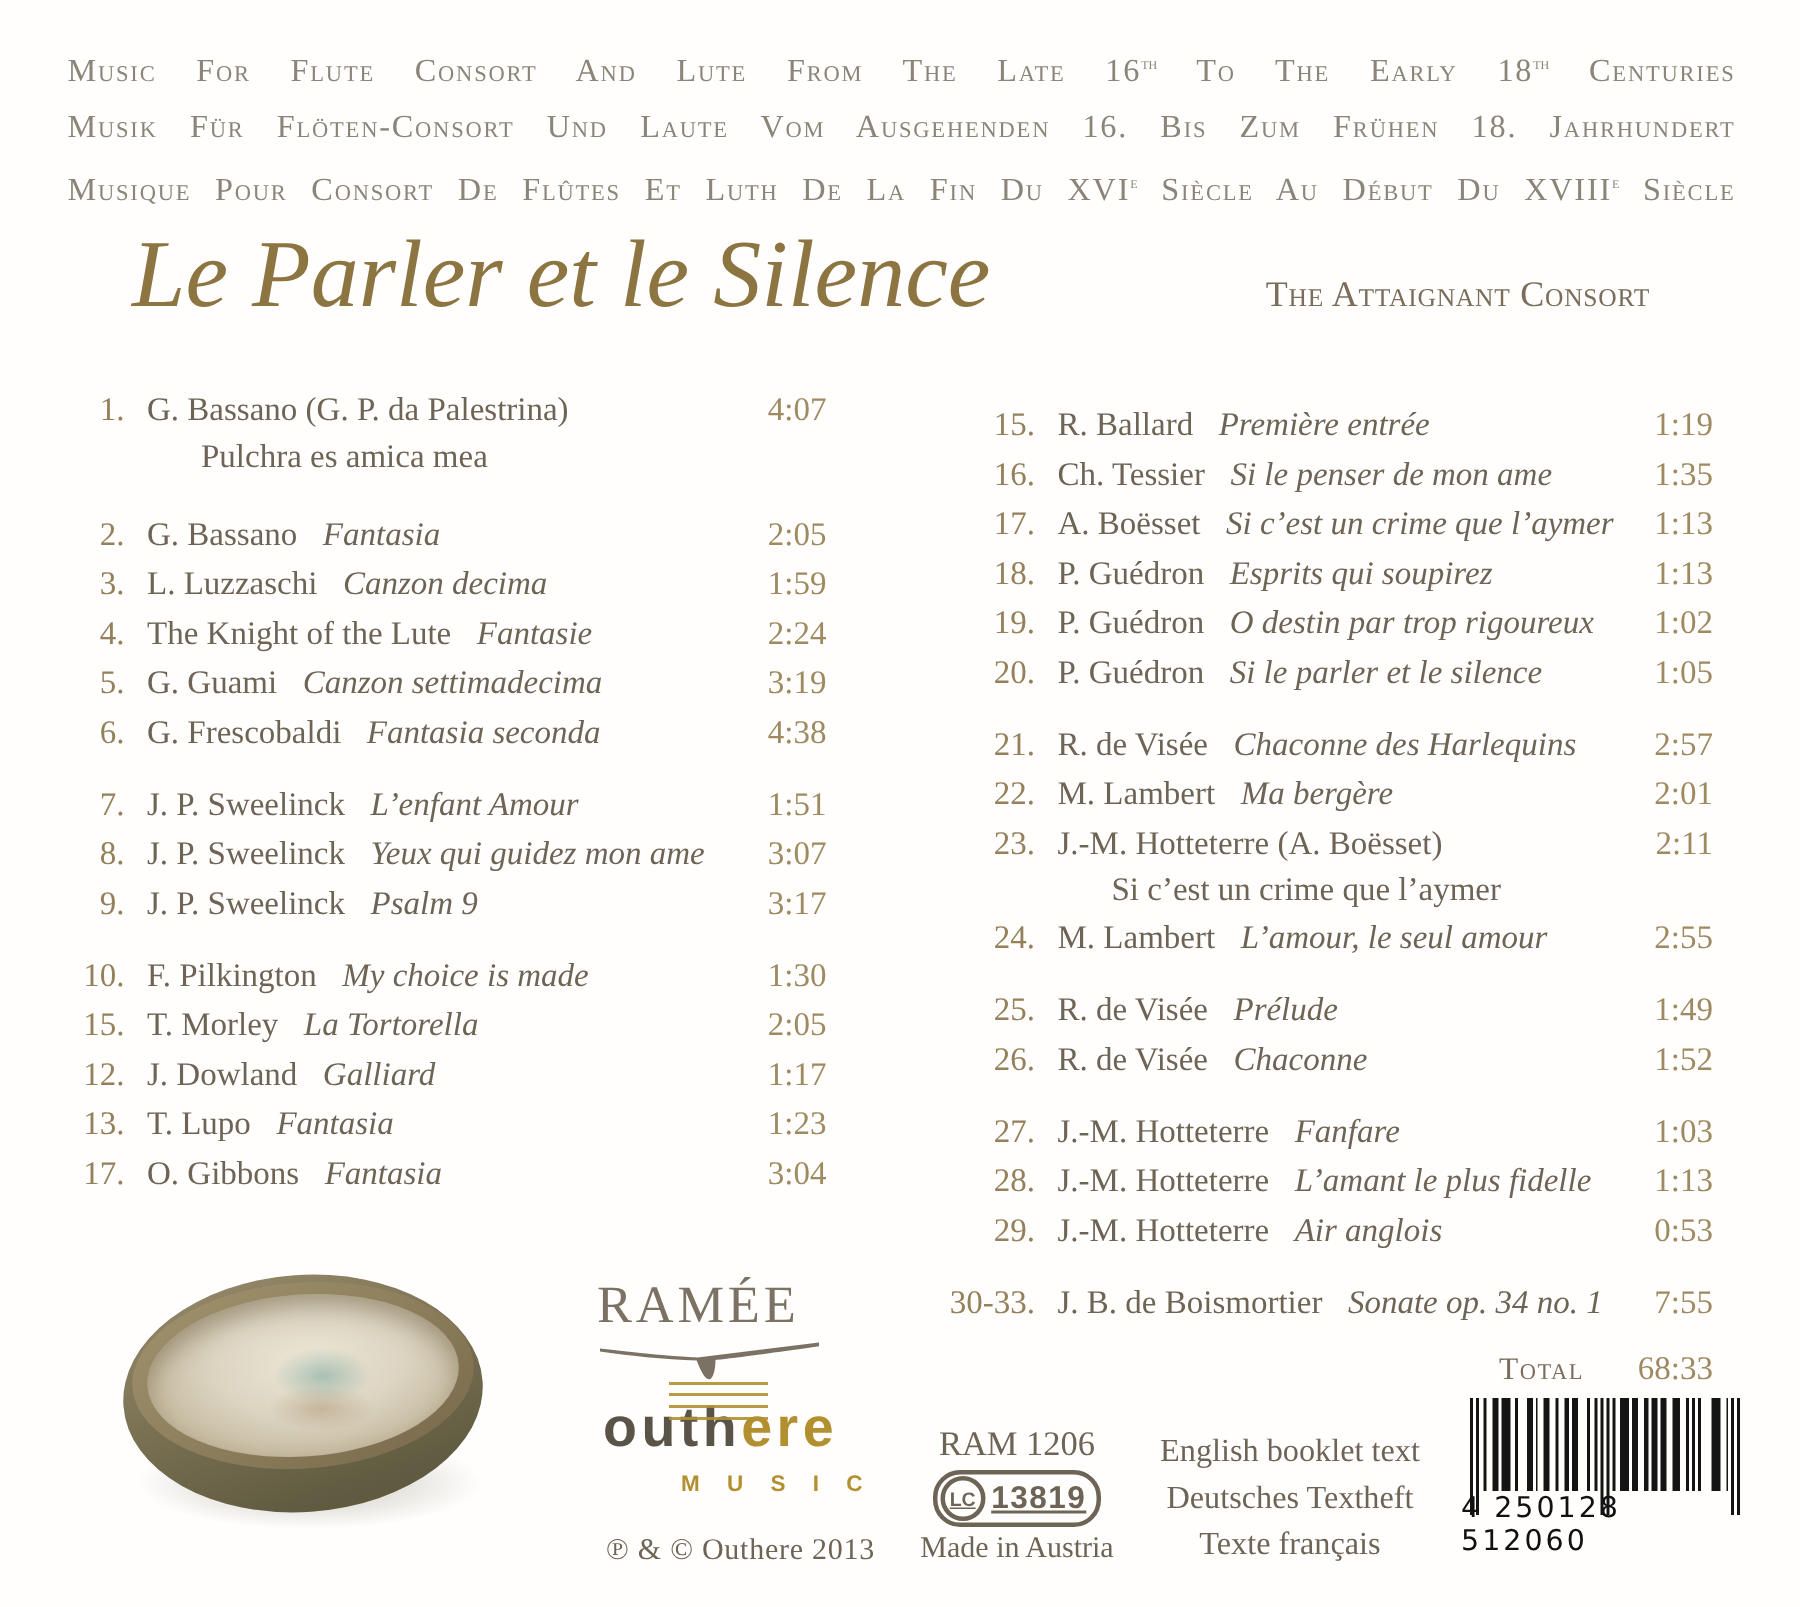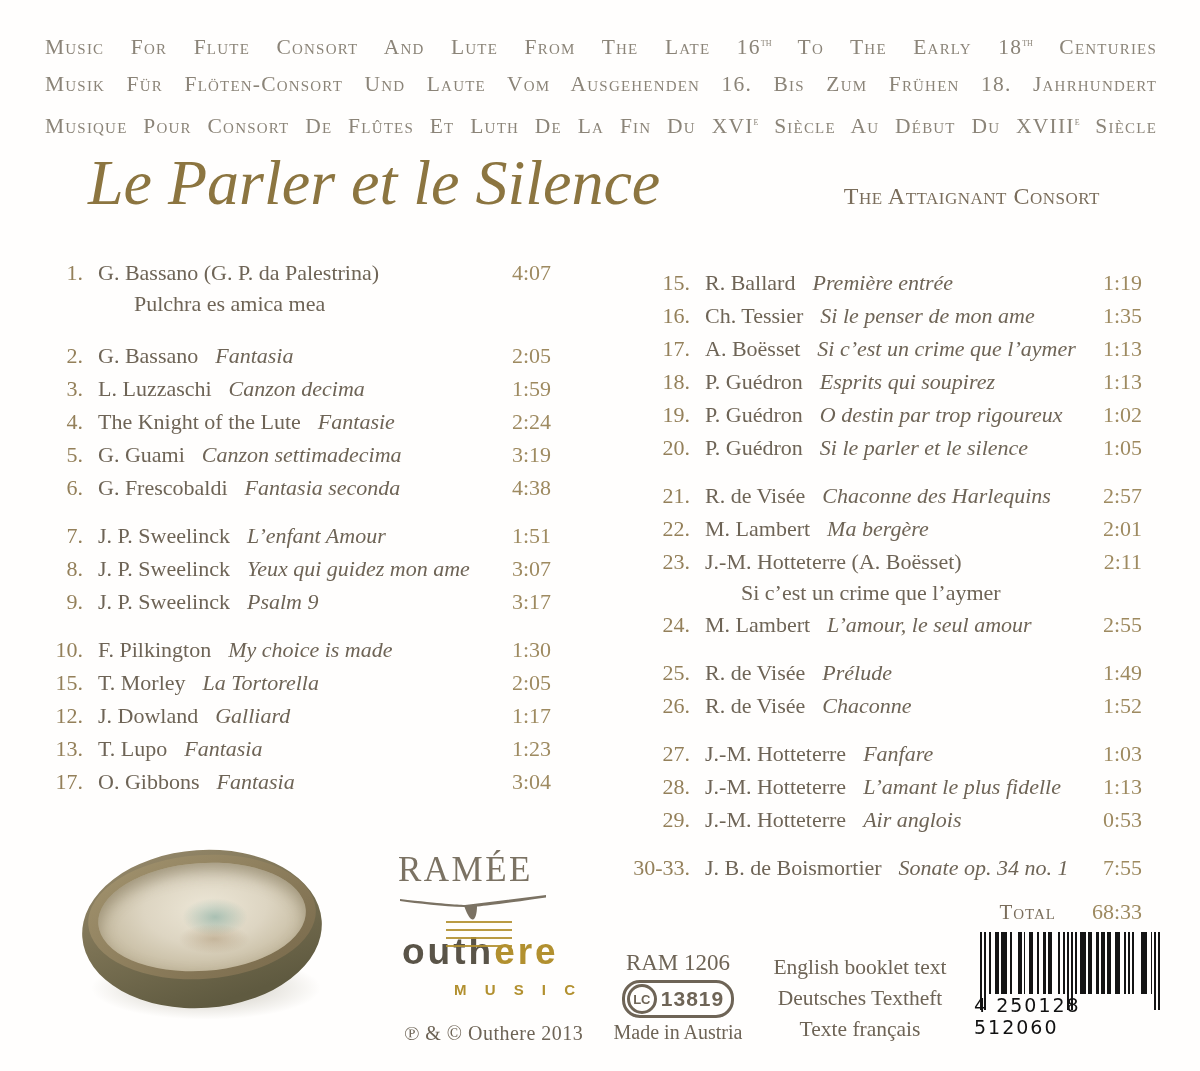--- a/index.html
+++ b/index.html
@@ -68,21 +68,21 @@
     opacity:.9;}
   .outhere-music{text-align:right;color:var(--c-outhere,#b2902f);font-size:15px;
     letter-spacing:7px;margin-top:9px;font-weight:bold;}
   .copyright{position:absolute;left:404px;top:1022px;font-size:20px;
     color:var(--c-text,#6e6456);letter-spacing:0.5px;}
   .catalog{position:absolute;left:598px;top:950px;width:160px;text-align:center;
     color:var(--c-text,#6e6456);}
   .catalog-number{font-size:23px;}
   .lc{display:inline-flex;align-items:center;border:3px solid var(--c-text,#6e6456);
     border-radius:18px;padding:1px 7px 1px 2px;margin-top:4px;
-    font-family:"Liberation Sans",sans-serif;font-weight:bold;}
+    font-family:"Liberation Sans",sans-serif;font-weight:bold;text-decoration:underline;}
   .lc-circle{border:3px solid var(--c-text,#6e6456);border-radius:50%;
     width:24px;height:24px;display:flex;align-items:center;justify-content:center;
     font-size:13px;margin-right:4px;}
   .lc-num{font-size:21px;letter-spacing:1px;}
   .made-in{font-size:20px;margin-top:3px;}
   .booklet{position:absolute;left:752px;top:952px;width:216px;text-align:center;
     font-size:21.5px;line-height:31px;color:var(--c-text,#6e6456);}
   
   .barcode{position:absolute;left:974px;top:932px;width:192px;}
   .bars{display:flex;justify-content:center;align-items:flex-start;height:78px;}

